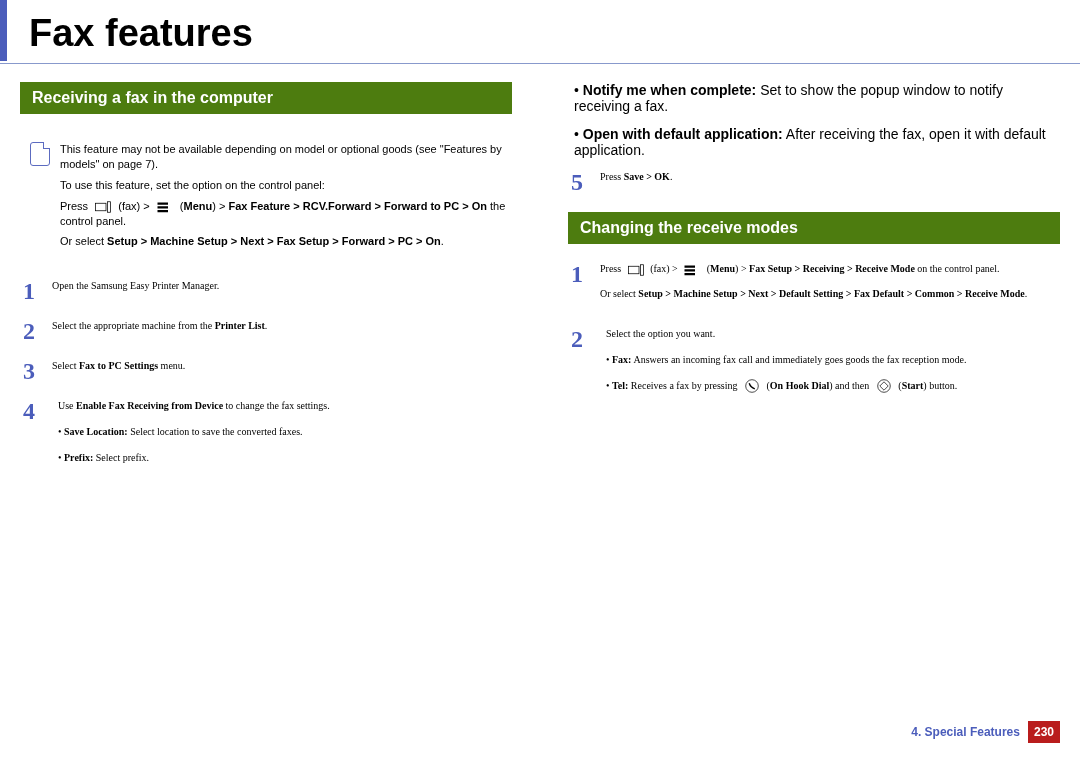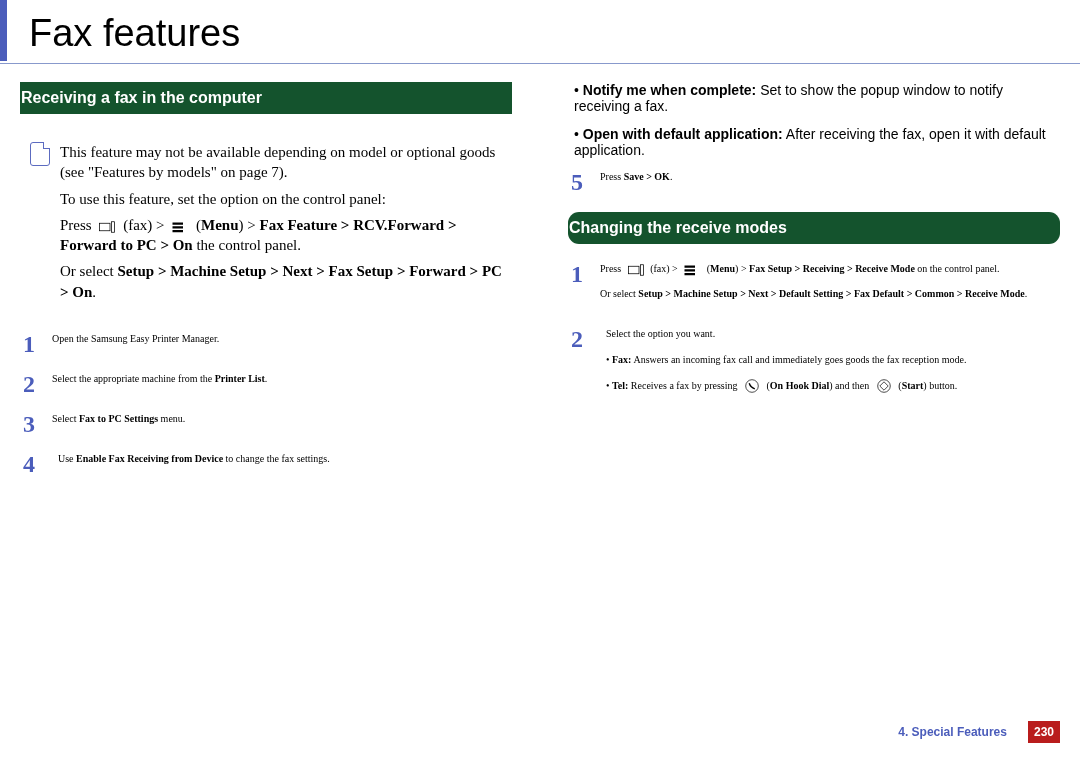--- a/index.html
+++ b/index.html
@@ -8,40 +8,40 @@
     font-size: 14px;
     color: #000;
     width: 1080px;
     height: 763px;
     background: #fff;
     position: relative;
     overflow: hidden;
   }
   .page-title {
     font-size: 38px;
-    font-weight: normal;
+    font-weight: bold;
     padding: 12px 0 6px 22px;
     border-left: 7px solid #4b5dbb;
   }
   .hr {
     border-top: 1px solid #8899cc;
     margin: 2px 0 18px 0;
   }
   .columns {
     display: flex;
     padding: 0 20px;
     gap: 56px;
   }
   .col { flex: 1 1 0; }
   .section-heading {
-    background: #14532d;
+    background: #4d7c0f;
     color: #fff;
     font-weight: bold;
     font-size: 16px;
-    padding: 7px 1px;
+    padding: 7px 12px;
     margin-bottom: 18px;
   }
   .note-box {
     display: flex;
     gap: 10px;
     padding: 10px 0 10px 10px;
   }
   .note-icon {
     width: 20px; height: 24px;
     border: 1px solid #5c6bc0;
@@ -50,21 +50,21 @@
     flex: 0 0 20px;
   }
   .note-icon::before {
     content: "";
     position: absolute; right: -1px; top: -1px;
     width: 6px; height: 6px;
     background: #fff;
     border-left: 1px solid #5c6bc0;
     border-bottom: 1px solid #5c6bc0;
   }
-  .note-body { font-size: 15px; line-height: 1.35; font-family: Liberation Serif, serif; }
+  .note-body { font-size: 11px; line-height: 1.35; }
   .note-body p { margin-bottom: 6px; }
   .step-list { margin-top: 14px; }
   .step {
     display: flex;
     gap: 14px;
     margin-bottom: 16px;
   }
   .step-num {
     font-family: Georgia, 'Times New Roman', serif;
     font-size: 24px;
@@ -85,21 +85,21 @@
     width: 18px; height: 14px;
     margin: 0 3px;
   }
   .inline-icon svg { width:100%; height:100%; }
   .footer {
     position: absolute;
     bottom: 20px;
     right: 20px;
     display: flex;
     align-items: center;
-    gap: 21px;
+    gap: 8px;
     font-size: 12px;
   }
   .footer .chapter { color: #4b5dbb; font-weight: bold; }
   .footer .pagebox {
     background: #b91c1c;
     color: #fff;
     font-weight: bold;
     padding: 4px 6px;
   }
 </style>
@@ -154,39 +154,41 @@
       <div class="step">
         <div class="step-num">3</div>
         <div class="step-body">
           <span>Select </span><span class="bold">Fax to PC Settings</span><span> menu.</span>
         </div>
       </div>
       <div class="step">
         <div class="step-num">4</div>
         <div class="step-body indent-bullets">
           <p><span>Use </span><span class="bold">Enable Fax Receiving from Device</span><span> to change the fax settings.</span></p>
+          <p>• <span class="bold">Save Location:</span><span> Select location to save the converted faxes.</span></p>
+          <p>• <span class="bold">Prefix:</span><span> Select prefix.</span></p>
         </div>
       </div>
     </div>
   </div>
 
   <div class="col">
     <div class="indent-bullets" style="">
       <p>• <span class="bold">Notify me when complete:</span><span> Set to show the popup window to notify receiving a fax.</span></p>
       <p>• <span class="bold">Open with default application:</span><span> After receiving the fax, open it with default application.</span></p>
     </div>
 
     <div class="step" style="margin-top:4px;">
       <div class="step-num">5</div>
       <div class="step-body">
         <span>Press </span><span class="bold">Save &gt; OK</span><span>.</span>
       </div>
     </div>
 
-    <div class="section-heading" style="margin-top:18px;border-radius:11px;">Changing the receive modes</div>
+    <div class="section-heading" style="margin-top:18px;">Changing the receive modes</div>
 
     <div class="step">
       <div class="step-num">1</div>
       <div class="step-body">
         <p>
           <span>Press </span>
           <span class="inline-icon"><svg viewBox="0 0 24 18">
                 <rect x="2" y="4" width="14" height="10" fill="none" stroke="#000"></rect>
                 <rect x="18" y="2" width="4" height="14" fill="none" stroke="#000"></rect>
               </svg></span>

